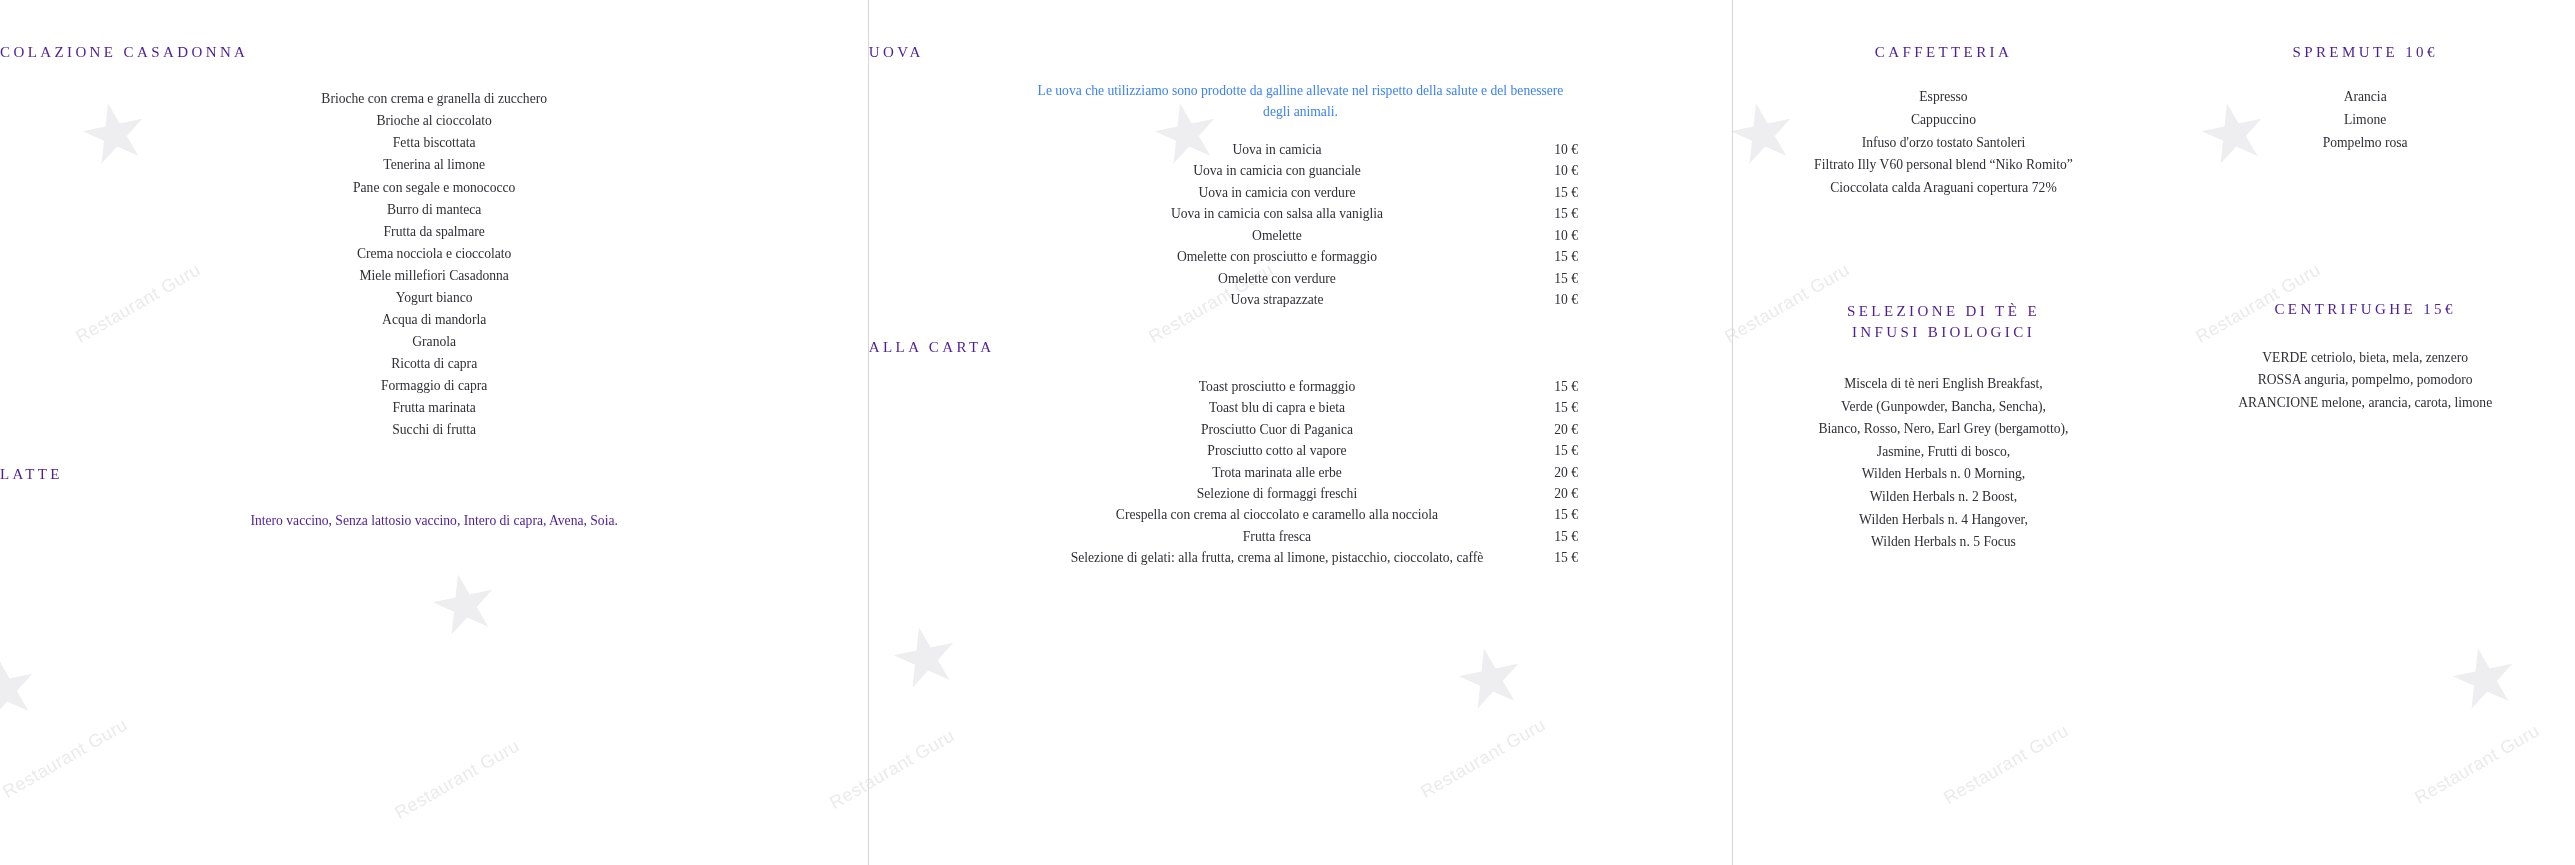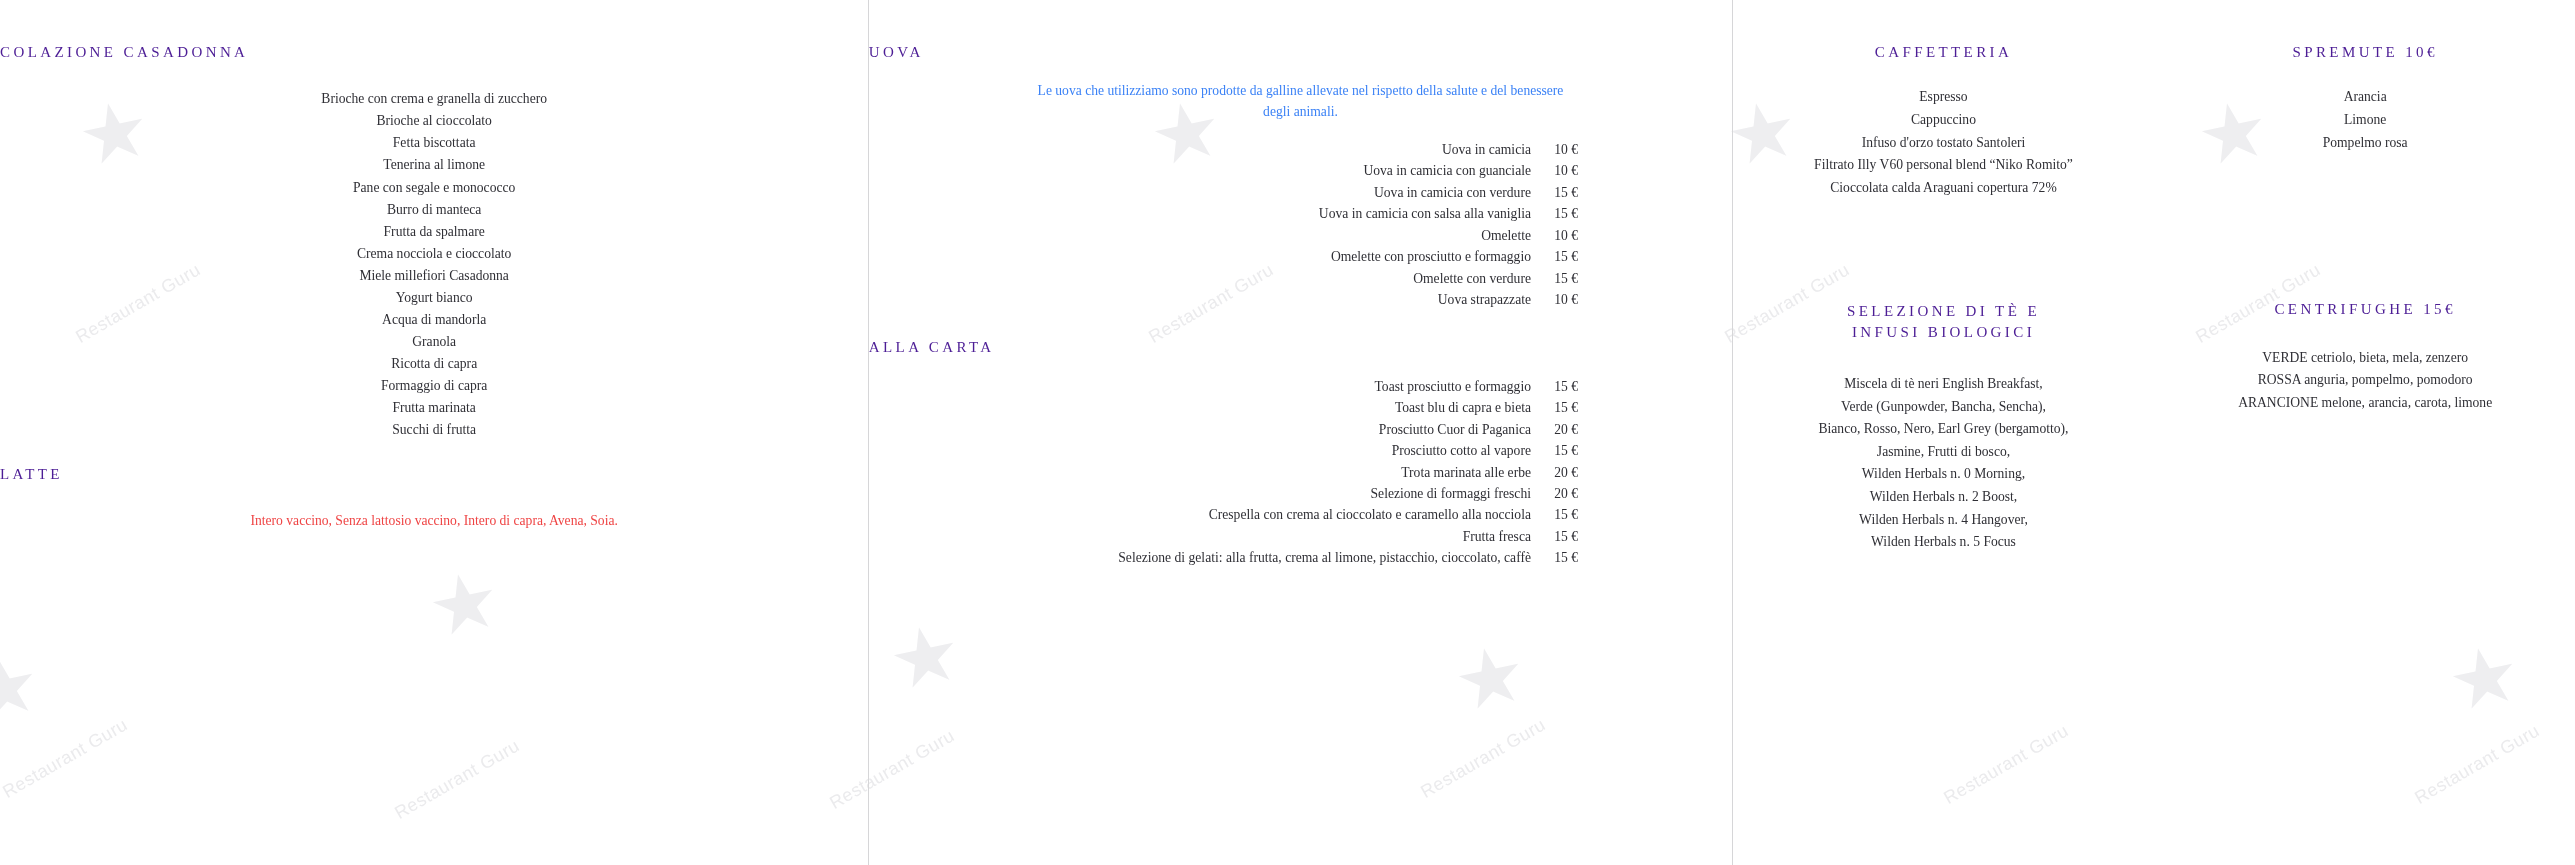--- a/index.html
+++ b/index.html
@@ -107,28 +107,28 @@
     margin: 0;
     padding: 0;
   }
   .price-list li {
     display: flex;
     align-items: baseline;
     font-size: 13.6px;
     line-height: 1.58;
     color: #2f2f35;
   }
-  .price-list .nm { flex: 1 1 auto; text-align: right; }
+  .price-list .nm { flex: 1 1 auto; text-align: center; }
   .price-list .pr { flex: 0 0 auto; text-align: right; width: 47px; }
 
   .note {
     font-size: 13.6px;
     line-height: 1.6;
     text-align: center;
-    color: #ef4444;
+    color: #4c1d95;
   }
 
   
   .left-inner {
     padding-top: 32px;
     position: relative;
     z-index: 3;
   }
   .left-inner .section-title { margin-bottom: 27px; }
   .left-list { margin: 0 auto; width: 523px; }

